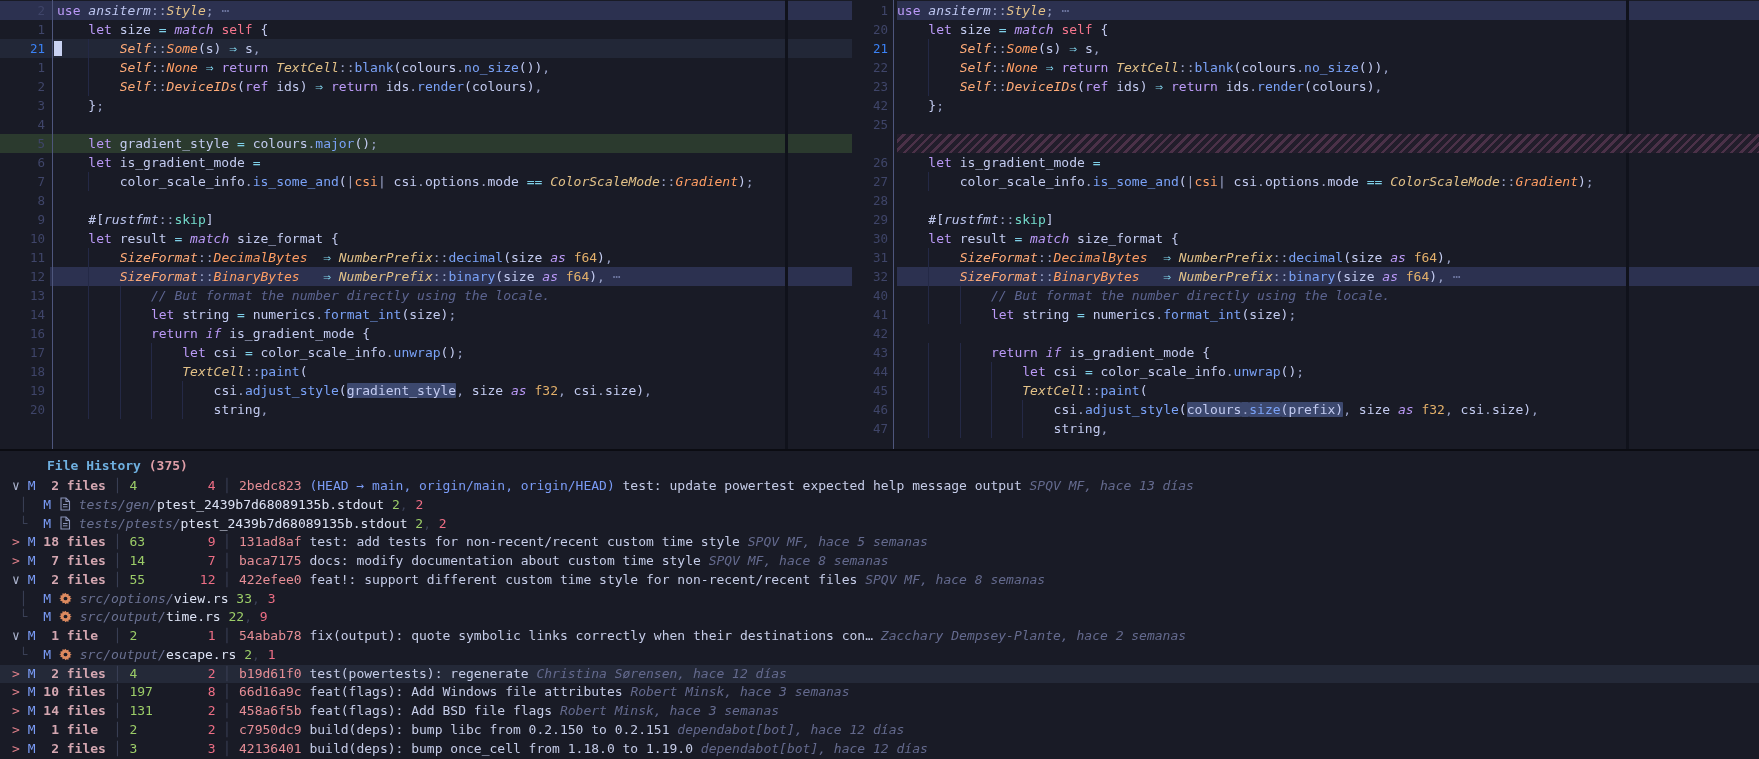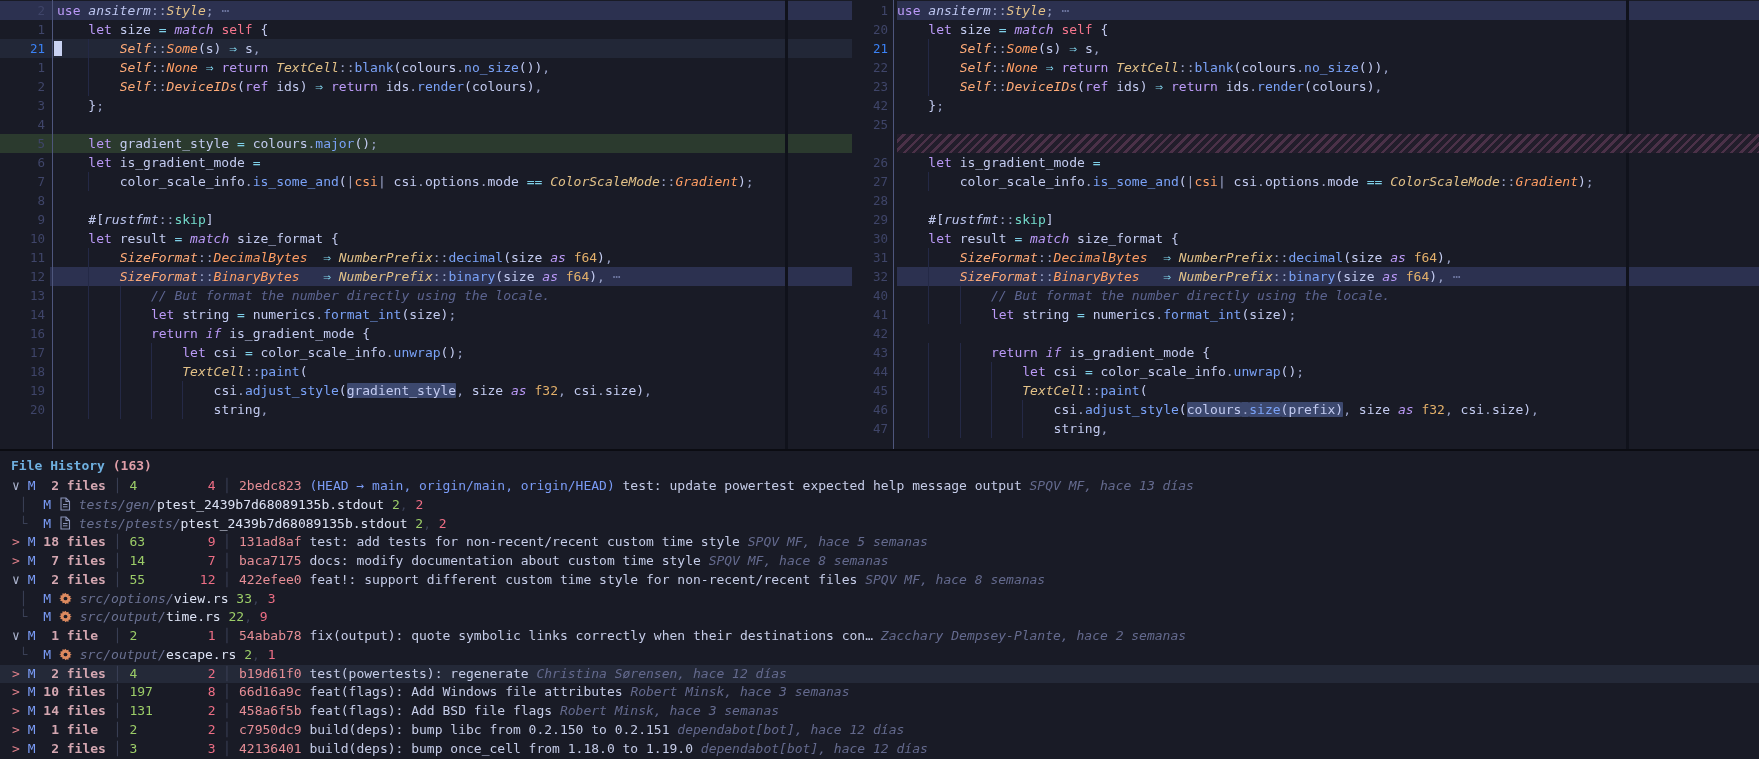--- a/index.html
+++ b/index.html
@@ -39,21 +39,21 @@
   .s-te{color:#73daca;}
   .s-prm{color:#ffa066;}
   .s-dots{color:#6d76a0;}
   .s-hl{background:#3c486e;border-radius:1px;}
   .ig{display:inline-block;white-space:pre;}
   .ig.g{box-shadow:inset 1px 0 0 #242946;}
   
   #hborder{position:absolute;top:449px;left:0;width:1759px;height:2px;background:#0b0c12;}
   #panel{position:absolute;top:451px;left:0;width:1759px;height:308px;background:#191b26;padding-top:3px;box-sizing:border-box;}
   .ptitle{height:23px;line-height:23px;padding-left:11px;white-space:pre;}
-  .t-blue{color:#6fb0e0;font-weight:700;}
+  .t-blue{color:#6fb0e0;font-weight:700;margin-left:36px;}
   .t-count{color:#df9ea8;font-weight:700;}
   .hrow{height:18.75px;line-height:18.75px;white-space:pre;padding-left:12px;position:relative;}
   .hrow.sel{background:#242938;}
   .h-chevd{color:#aab2cc;}
   .h-chevr{color:#dd7f89;}
   .h-m{color:#7a9bf5;}
   .h-files{color:#d4a7b1;font-weight:700;}
   .h-sep{color:#3a4056;}
   .h-add{color:#9ccd68;}
   .h-del{color:#ee6e85;}
@@ -263,21 +263,21 @@
         <div class="crow">
           <span class="ln">47</span>
           <div class="ct"><span class="ig">    </span><span class="ig g">    </span><span class="ig g">    </span><span class="ig g">    </span><span class="ig g">    </span><span class="s-v">string</span><span class="s-pu">,</span></div>
         </div>
       </div>
     <div class="vline" style="left:41px"></div>
     <div class="ccol" style="left:774px"></div>
   </div>
   <div id="hborder"></div>
   <div id="panel">
-    <div class="ptitle"><span class="t-blue">File History</span><span> </span><span class="t-count">(163)</span></div>
+    <div class="ptitle"><span class="t-blue">File History</span><span> </span><span class="t-count">(375)</span></div>
     <div id="hrows">
         <div class="hrow"><span class="h-chevd">∨</span><span class=""> </span><span class="h-m">M</span><span class=""> </span><span class="h-files"> 2 files</span><span class="h-sep"> │ </span><span class="h-add">4   </span><span class="h-del">      4</span><span class="h-sep"> │ </span><span class="h-hash">2bedc823 </span><span class="h-refs">(HEAD → main, origin/main, origin/HEAD) </span><span class="h-subj">test: update powertest expected help message output </span><span class="h-meta">SPQV MF, hace 13 días</span></div>
         <div class="hrow"><span class="h-guide"> │  </span><span class="h-m">M</span><span class=""> </span><span><svg class="ficon" width="12" height="14" viewBox="0 0 12 14">
               <path d="M2 1h5l3.5 3.5V13H2z" fill="none" stroke="#8a93b8" stroke-width="1.1"></path>
               <path d="M7 1v3.5H10.5" fill="none" stroke="#8a93b8" stroke-width="1.1"></path>
               <path d="M4 7.5h4.5M4 9.8h4.5" stroke="#8a93b8" stroke-width="1"></path>
             </svg></span><span class=""> </span><span class="h-dir">tests/gen/</span><span class="h-name">ptest_2439b7d68089135b.stdout</span><span class=""> </span><span class="h-add">2</span><span class="h-sep">,</span><span class=""> </span><span class="h-del">2</span></div>
         <div class="hrow"><span class="h-guide"> └  </span><span class="h-m">M</span><span class=""> </span><span><svg class="ficon" width="12" height="14" viewBox="0 0 12 14">
               <path d="M2 1h5l3.5 3.5V13H2z" fill="none" stroke="#8a93b8" stroke-width="1.1"></path>
               <path d="M7 1v3.5H10.5" fill="none" stroke="#8a93b8" stroke-width="1.1"></path>

